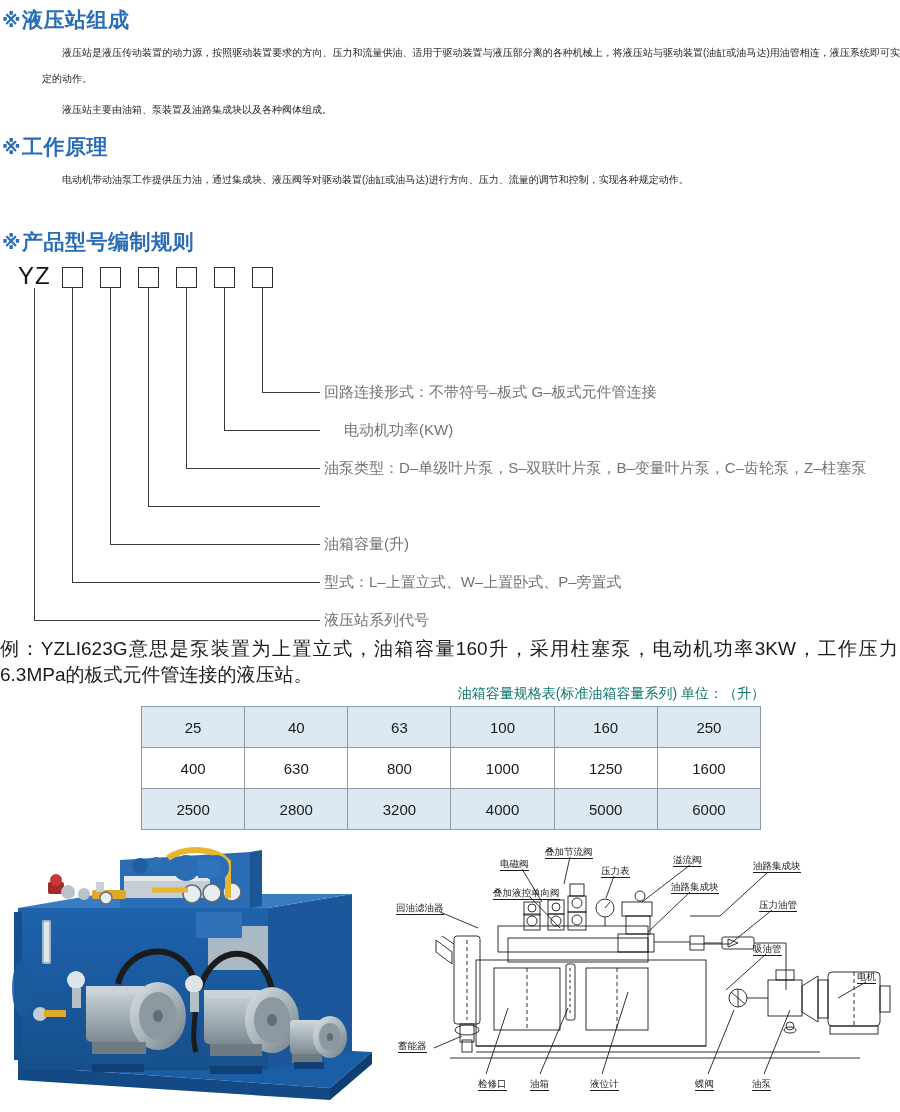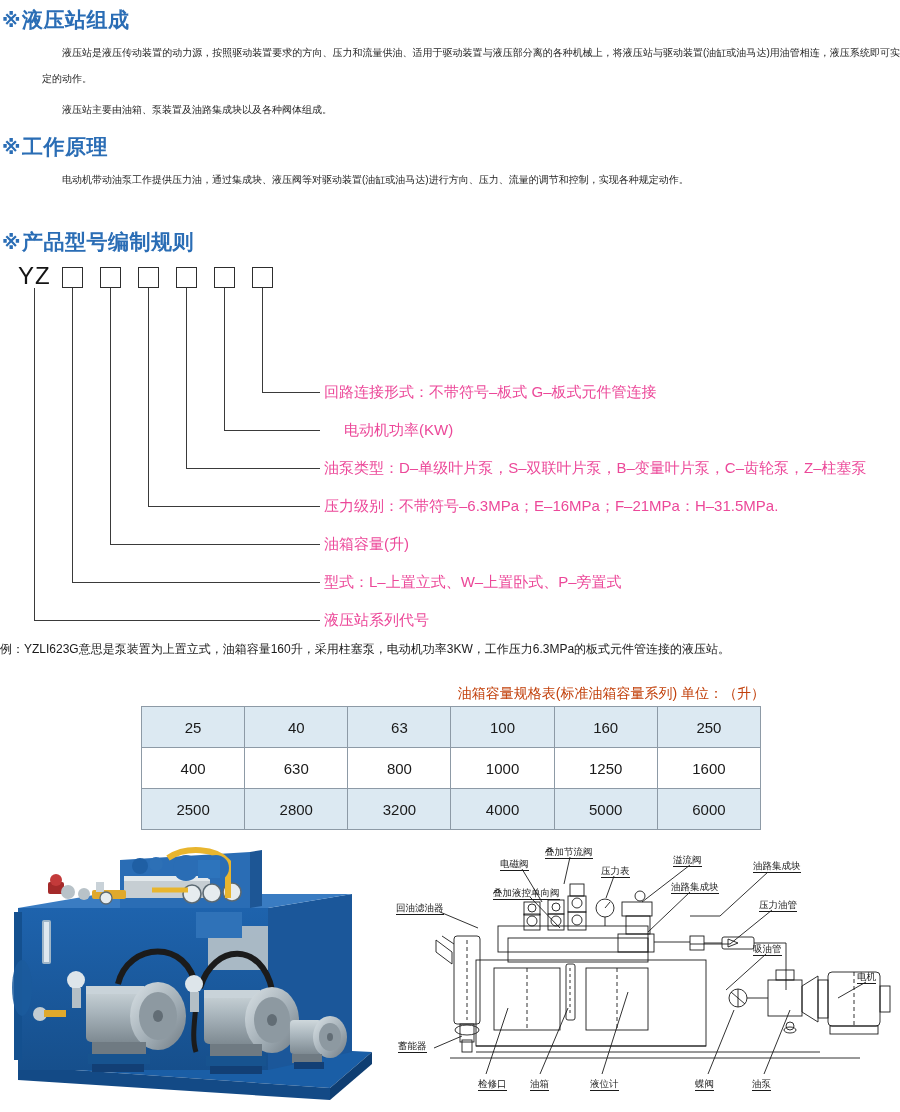--- a/index.html
+++ b/index.html
@@ -79,45 +79,45 @@
   .leader-h {
     position: absolute;
     border-top: 1.5px solid #3a3a3a;
     height: 0;
     box-sizing: border-box;
   }
   .code-label {
     position: absolute;
     font-size: 15px;
     line-height: 18px;
-    color: #ec4899;
+    color: #737373;
     white-space: nowrap;
   }
 
   
   #example-text {
     position: absolute;
     left: 0;
     top: 636px;
     width: 898px;
-    font-size: 12px;
+    font-size: 19px;
     line-height: 26px;
     text-align: justify;
     text-justify: inter-ideograph;
   }
 
   
   #tank-table-caption {
     position: absolute;
     left: 0;
     top: 685px;
     width: 765px;
     text-align: right;
     font-size: 14px;
-    color: #c2410c;
+    color: #0f766e;
   }
   #tank-capacity-table {
     position: absolute;
     left: 141px;
     top: 706px;
     width: 620px;
     border-collapse: collapse;
     table-layout: fixed;
   }
   #tank-capacity-table td {
@@ -206,21 +206,20 @@
   <div class="leader-h" style="left:300px; top:172px; width:20px;"></div>
   <div class="leader-h" style="left:300px; top:210px; width:20px;"></div>
   <div class="leader-h" style="left:300px; top:248px; width:20px;"></div>
   <div class="leader-h" style="left:300px; top:286px; width:20px;"></div>
   <div class="leader-h" style="left:300px; top:324px; width:20px;"></div>
   <div class="leader-h" style="left:300px; top:362px; width:20px;"></div>
 
   <span class="code-label" style="left:324px; top:125px;">回路连接形式：不带符号–板式  G–板式元件管连接</span>
   <span class="code-label" style="left:324px; top:163px;margin-left:20px;">电动机功率(KW)</span>
   <span class="code-label" style="left:324px; top:201px;">油泵类型：D–单级叶片泵，S–双联叶片泵，B–变量叶片泵，C–齿轮泵，Z–柱塞泵</span>
-  <span class="code-label" style="left:324px; top:239px;">压力级别：不带符号–6.3MPa；E–16MPa；F–21MPa：H–31.5MPa.</span>
   <span class="code-label" style="left:324px; top:277px;">油箱容量(升)</span>
   <span class="code-label" style="left:324px; top:315px;">型式：L–上置立式、W–上置卧式、P–旁置式</span>
   <span class="code-label" style="left:324px; top:353px;">液压站系列代号</span>
 </div>
 
 <div id="example-text">例：YZLI623G意思是泵装置为上置立式，油箱容量160升，采用柱塞泵，电动机功率3KW，工作压力6.3MPa的板式元件管连接的液压站。</div>
 
 <div id="tank-table-caption">油箱容量规格表(标准油箱容量系列)  单位：（升）</div>
 
 <table id="tank-capacity-table">

